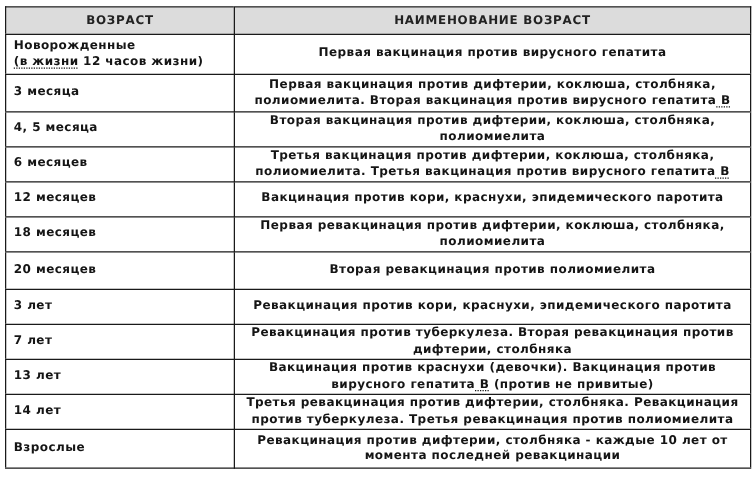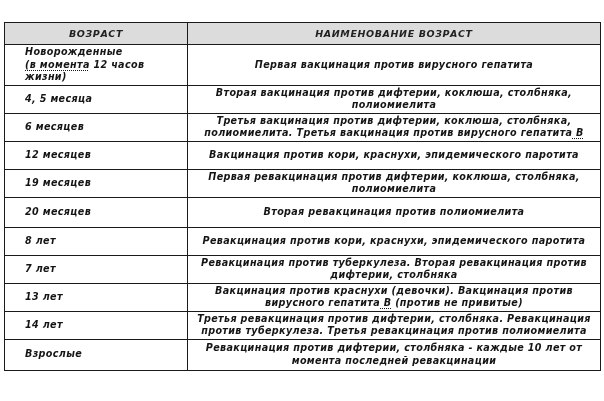--- a/index.html
+++ b/index.html
@@ -10,26 +10,25 @@
     body {
       width: 604px;
       height: 401px;
       position: relative;
       overflow: hidden;
       font-family: "DejaVu Sans", "Liberation Sans", sans-serif;
     }
     .vaccine-table {
       position: absolute;
       left: 4px;
-      top: 22px;
+      top: 5px;
       width: 596px;
       border-collapse: collapse;
       table-layout: fixed;
       border: 1.5px solid #1a1a1a;
-      font-style: italic;
     }
     .vaccine-table col.c-age { width: 183px; }
     .vaccine-table col.c-name { width: 413px; }
     .vaccine-table th {
       background: #dcdcdc;
       color: #222;
       font-size: 9.5px;
       font-weight: bold;
       letter-spacing: 0.6px;
       text-align: center;
@@ -43,21 +42,21 @@
       font-size: 9.6px;
       font-weight: bold;
       color: #151515;
       letter-spacing: 0.35px;
       line-height: 12.5px;
       padding: 1px 5px 1px 6px;
       vertical-align: middle;
       border-bottom: 1.5px solid #1a1a1a;
       border-right: 1px solid #1a1a1a;
     }
-    .vaccine-table td.age { padding-left: 20px; }
+    .vaccine-table td.age { padding-left: 6px; }
     .vaccine-table td.name { border-right: none; padding-left: 5px; text-align: center; }
     .vaccine-table tr:last-child td { border-bottom: 1.5px solid #1a1a1a; }
     .dotted {
       text-decoration: underline dotted;
       text-underline-offset: 2px;
     }
     .sub { display: block; }
   </style>
 </head>
 <body>
@@ -70,46 +69,50 @@
   <thead>
     <tr>
       <th>ВОЗРАСТ</th>
       <th>НАИМЕНОВАНИЕ ВОЗРАСТ</th>
     </tr>
   </thead>
   <tbody>
     <tr style="height:32px">
       <td class="age">
         <span class="sub">Новорожденные</span>
-        <span class="sub"><span class="dotted">(в момента</span><span> 12 часов жизни)</span></span>
+        <span class="sub"><span class="dotted">(в жизни</span><span> 12 часов жизни)</span></span>
       </td>
       <td class="name">Первая вакцинация против вирусного гепатита</td>
+    </tr>
+    <tr style="height:30px">
+      <td class="age">3 месяца</td>
+      <td class="name"><span>Первая вакцинация против дифтерии, коклюша, столбняка, полиомиелита. Вторая вакцинация против вирусного гепатита</span><span class="dotted"> В</span></td>
     </tr>
     <tr style="height:27px">
       <td class="age">4, 5 месяца</td>
       <td class="name">Вторая вакцинация против дифтерии, коклюша, столбняка, полиомиелита</td>
     </tr>
     <tr style="height:28px">
       <td class="age">6 месяцев</td>
       <td class="name"><span>Третья вакцинация против дифтерии, коклюша, столбняка, полиомиелита. Третья вакцинация против вирусного гепатита</span><span class="dotted"> В</span></td>
     </tr>
     <tr style="height:28px">
       <td class="age">12 месяцев</td>
       <td class="name">Вакцинация против кори, краснухи, эпидемического паротита</td>
     </tr>
     <tr style="height:28px">
-      <td class="age">19 месяцев</td>
+      <td class="age">18 месяцев</td>
       <td class="name">Первая ревакцинация против дифтерии, коклюша, столбняка, полиомиелита</td>
     </tr>
     <tr style="height:30px">
       <td class="age">20 месяцев</td>
       <td class="name">Вторая ревакцинация против полиомиелита</td>
     </tr>
     <tr style="height:28px">
-      <td class="age">8 лет</td>
+      <td class="age">3 лет</td>
       <td class="name">Ревакцинация против кори, краснухи, эпидемического паротита</td>
     </tr>
     <tr style="height:26px">
       <td class="age">7 лет</td>
       <td class="name">Ревакцинация против туберкулеза. Вторая ревакцинация против дифтерии, столбняка</td>
     </tr>
     <tr style="height:28px">
       <td class="age">13 лет</td>
       <td class="name"><span>Вакцинация против краснухи (девочки). Вакцинация против вирусного гепатита</span><span class="dotted"> В</span><span> (против не привитые)</span></td>
     </tr>

